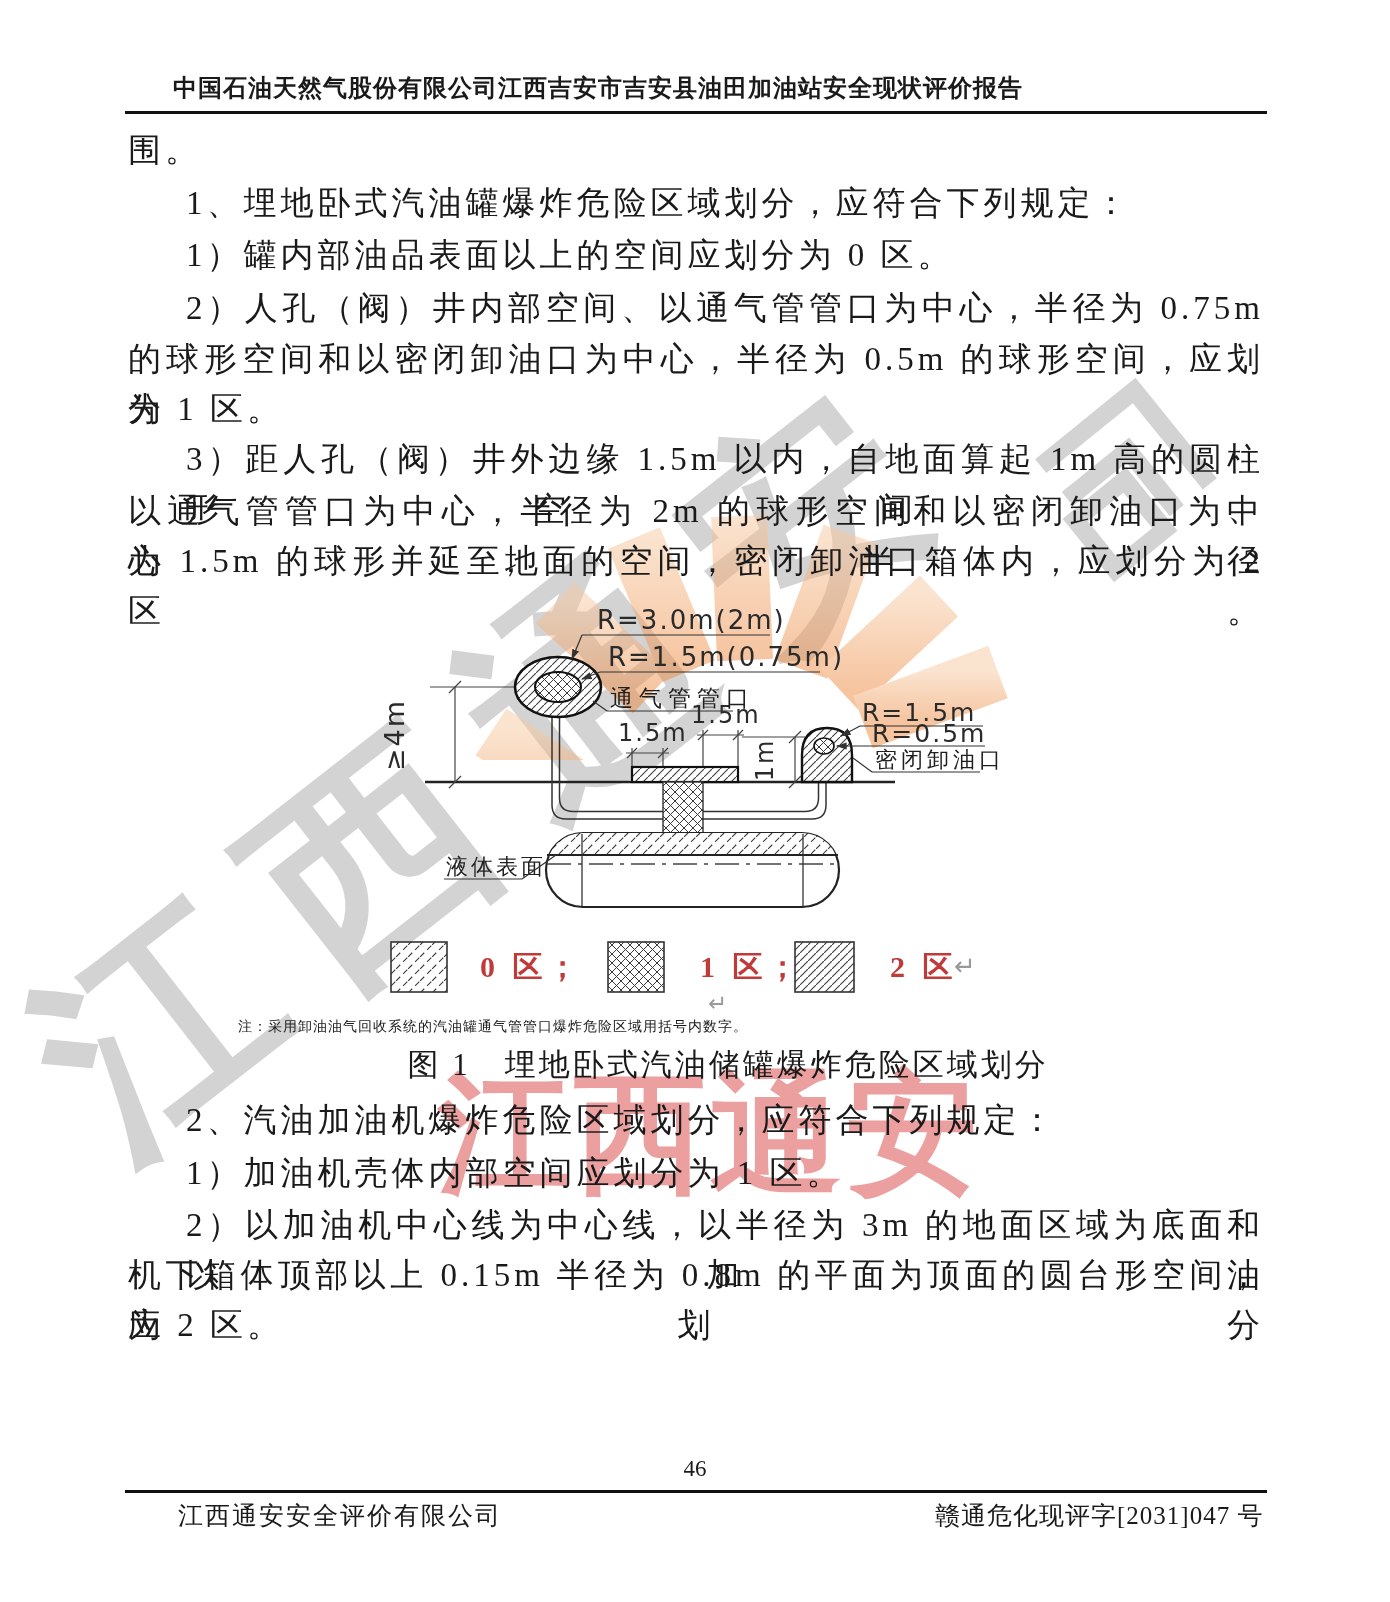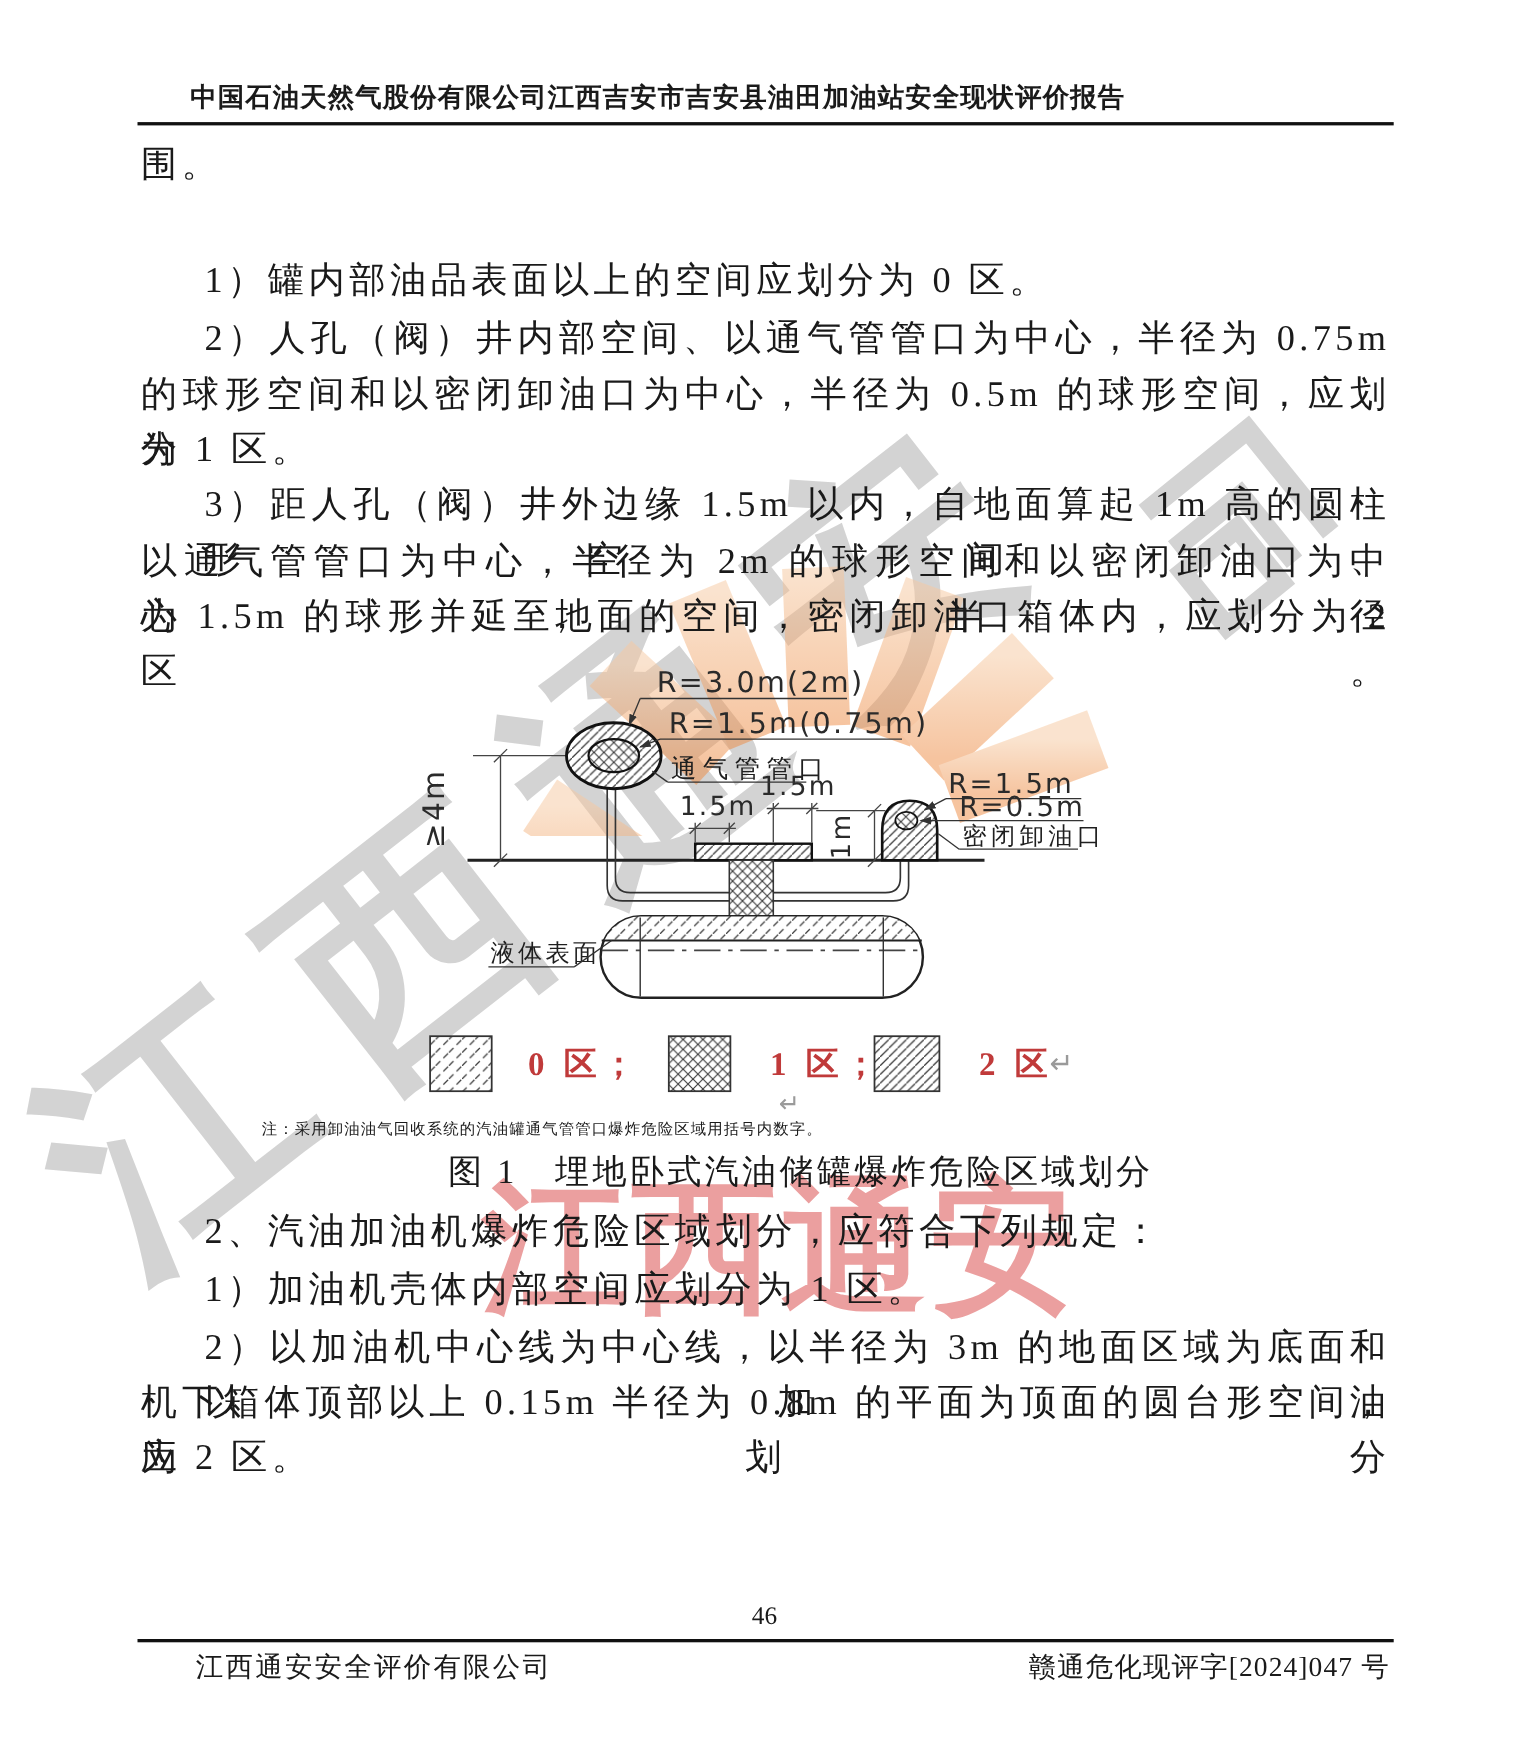--- a/index.html
+++ b/index.html
@@ -70,20 +70,21 @@
       <line x1="443" y1="252" x2="578" y2="202"></line>
     </g>
   </svg>
 
   <div class="wm wm-red">江西通安</div>
 
   <div class="hdr-title">中国石油天然气股份有限公司江西吉安市吉安县油田加油站安全现状评价报告</div>
   <div class="rule hdr"></div>
 
   <div class="bline" style="top:125px">围。</div>
+  <div class="bline ind" style="top:178px">1、埋地卧式汽油罐爆炸危险区域划分，应符合下列规定：</div>
   <div class="bline ind" style="top:230px">1）罐内部油品表面以上的空间应划分为 0 区。</div>
   <div class="bline ind fill" style="top:283px">2）人孔（阀）井内部空间、以通气管管口为中心，半径为 0.75m</div>
   <div class="bline fill" style="top:334px">的球形空间和以密闭卸油口为中心，半径为 0.5m 的球形空间，应划分</div>
   <div class="bline" style="top:384px">为 1 区。</div>
   <div class="bline ind fill" style="top:434px">3）距人孔（阀）井外边缘 1.5m 以内，自地面算起 1m 高的圆柱形空间、</div>
   <div class="bline fill" style="top:486px">以通气管管口为中心，半径为 2m 的球形空间和以密闭卸油口为中心，半径</div>
   <div class="bline fill" style="top:536px">为 1.5m 的球形并延至地面的空间，密闭卸油口箱体内，应划分为 2 区。</div>
 
   <svg class="fig" width="700" height="430" viewBox="0 0 700 430">
     <defs>
@@ -218,15 +219,15 @@
 
   <div class="bline ind" style="top:1095px">2、汽油加油机爆炸危险区域划分，应符合下列规定：</div>
   <div class="bline ind" style="top:1148px">1）加油机壳体内部空间应划分为 1 区。</div>
   <div class="bline ind fill" style="top:1200px">2）以加油机中心线为中心线，以半径为 3m 的地面区域为底面和以加油</div>
   <div class="bline fill" style="top:1250px">机下箱体顶部以上 0.15m 半径为 0.8m 的平面为顶面的圆台形空间，应划分</div>
   <div class="bline" style="top:1300px">为 2 区。</div>
 
   <div class="page-num">46</div>
   <div class="rule ftr"></div>
   <div class="ftr-left">江西通安安全评价有限公司</div>
-  <div class="ftr-right">赣通危化现评字[2024]047 号</div>
+  <div class="ftr-right">赣通危化现评字[2031]047 号</div>
 
 </div>
 
 </body></html>

